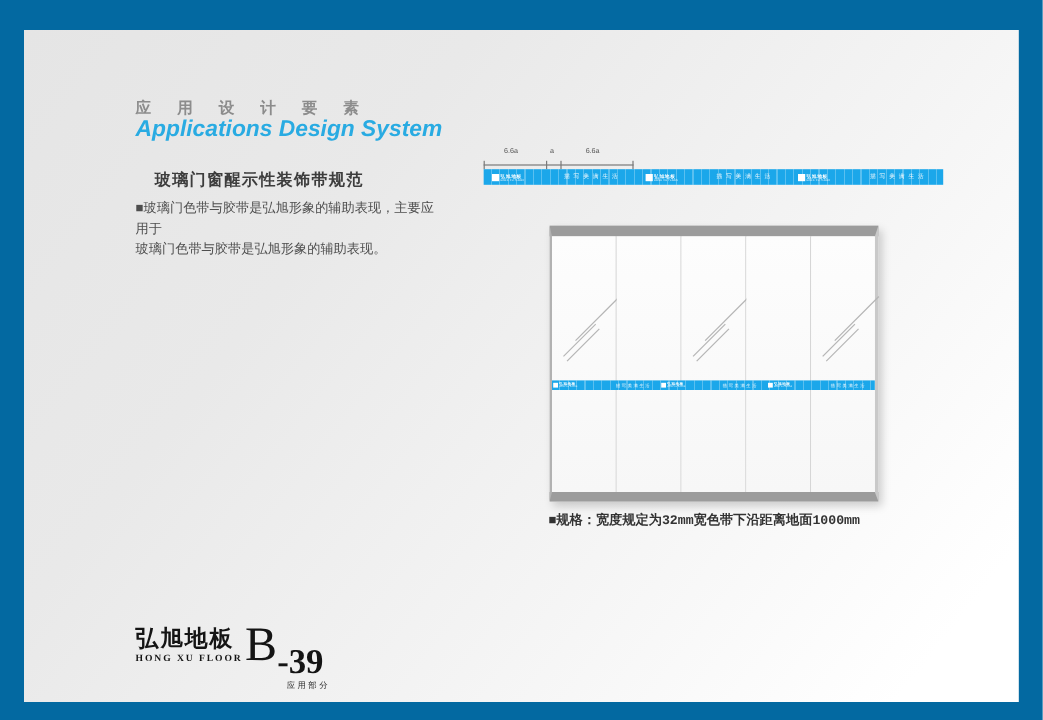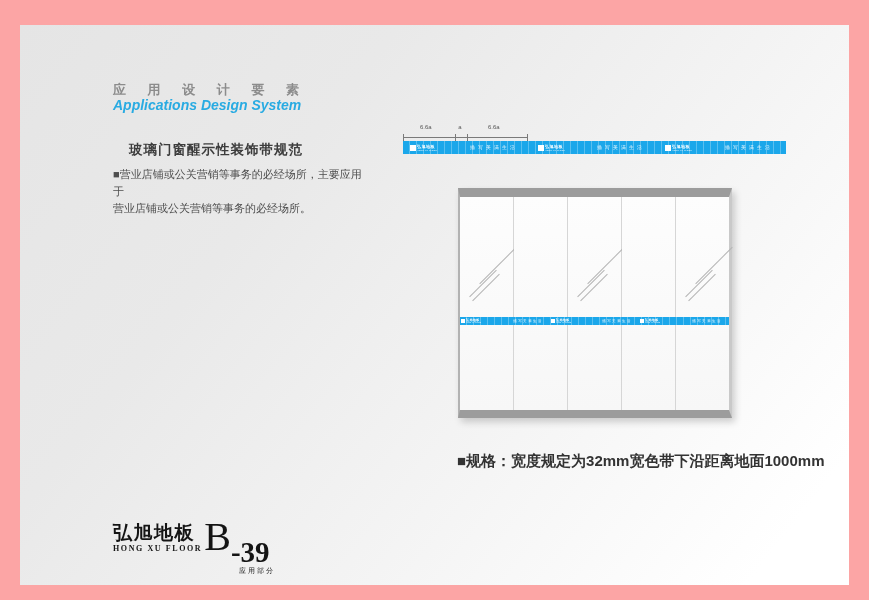--- a/index.html
+++ b/index.html
@@ -1,23 +1,23 @@
 <!DOCTYPE html>
 <html><head>
 <meta charset="utf-8">
 <style>
   html,body{margin:0;padding:0;background:#fff;}
-  .canvas{position:relative;width:869px;height:600px;background:#fca5a5;overflow:hidden;
+  .canvas{position:relative;width:869px;height:600px;background:#0369a1;overflow:hidden;
           font-family:"Liberation Sans",sans-serif;}
   .page{position:absolute;left:20px;top:25px;width:829px;height:560px;
         background:linear-gradient(128deg,#e5e5e5 0%,#e9e9e9 30%,#f4f4f4 62%,#ffffff 92%);}
   
   .hdr-cn{position:absolute;left:93px;top:56px;font-size:13px;font-weight:bold;
           letter-spacing:9px;color:#8c8c8c;}
-  .hdr-en{position:absolute;left:93px;top:72px;font-size:14px;font-weight:bold;
+  .hdr-en{position:absolute;left:93px;top:72px;font-size:19px;font-weight:bold;
           font-style:italic;color:#29abe2;}
   .sec-title{position:absolute;left:93px;top:116px;font-size:13.5px;font-weight:600;
           color:#3d3d3d;font-family:"Liberation Serif",serif;letter-spacing:1px;margin-left:16px;}
   .sec-body{position:absolute;left:93px;top:141px;width:250px;font-size:11px;line-height:17px;
           color:#4e4e4e;font-family:"Liberation Serif",serif;}
   
   .ruler{position:absolute;left:383px;top:100px;width:125px;height:14px;}
   .ruler .seg{position:absolute;top:12px;height:0;border-bottom:1px solid #7a7a7a;}
   .ruler .tick{position:absolute;top:9px;width:1px;height:7px;background:#7a7a7a;}
   .ruler .lbl{position:absolute;top:-2px;font-size:7px;color:#555;transform:scale(.85);
@@ -48,22 +48,22 @@
   .refl{position:absolute;left:6px;top:52px;width:52px;height:52px;}
   .refl .l{position:absolute;height:1px;background:#b5b5b5;transform:rotate(-45deg);}
   .refl .l1{width:52px;left:6px;top:16px;}
   .refl .l2{width:38px;left:-2px;top:34px;}
   .refl .l3{width:38px;left:1px;top:38px;}
   .band-door{left:0px;top:120px;width:100%;height:8px;position:absolute;}
   .band-door .blogo .sq{width:4px;height:4px;}
   .band-door .blogo .txt{transform:scale(.38);}
   .band-door .bslogan{font-size:5px;letter-spacing:2px;transform:scale(.7);}
   
-  .specs{position:absolute;left:437px;top:429px;font-size:15px;line-height:13px;
-        color:#333;font-family:Liberation Sans, sans-serif;font-weight:600;white-space:nowrap;}
+  .specs{position:absolute;left:437px;top:404px;font-size:11px;line-height:13px;
+        color:#333;font-family:Liberation Mono, monospace;font-weight:600;white-space:nowrap;}
   
   .footer{position:absolute;left:93px;top:494px;display:flex;align-items:flex-start;}
   .f-cnblock{display:flex;flex-direction:column;margin-top:4px;}
   .f-cn{font-size:19px;font-weight:900;letter-spacing:1.5px;color:#141414;line-height:1;}
   .f-en{font-size:8px;font-weight:bold;letter-spacing:1.6px;color:#141414;
         font-family:"Liberation Serif",serif;margin-top:2px;white-space:nowrap;}
   .f-letter{font-size:40px;font-family:"Liberation Serif",serif;color:#141414;line-height:.8;
         margin-left:2px;margin-top:2px;}
   .f-numblock{display:flex;flex-direction:column;margin-top:21px;}
   .f-num{font-size:29px;font-family:"Liberation Serif",serif;font-weight:600;color:#141414;line-height:.85;}
@@ -73,22 +73,22 @@
 <body>
 
 <div class="canvas">
   <div class="page">
 
     <div class="hdr-cn">应 用 设 计 要 素</div>
     <div class="hdr-en">Applications Design System</div>
 
     <div class="sec-title">玻璃门窗醒示性装饰带规范</div>
     <div class="sec-body">
-      <div>■营业店铺或公关营销等事务的必经场所，主要应用于</div>
-      <div>营业店铺或公关营销等事务的必经场所。</div>
+      <div>■玻璃门色带与胶带是弘旭形象的辅助表现，主要应用于</div>
+      <div>玻璃门色带与胶带是弘旭形象的辅助表现。</div>
     </div>
 
     <div class="ruler">
       <div class="seg" style="left:0;width:125px;"></div>
       <div class="tick" style="left:0;"></div>
       <div class="tick" style="left:52px;"></div>
       <div class="tick" style="left:64px;"></div>
       <div class="tick" style="left:124px;"></div>
       <div class="lbl" style="left:16px;">6.6a</div>
       <div class="lbl" style="left:55px;">a</div>

